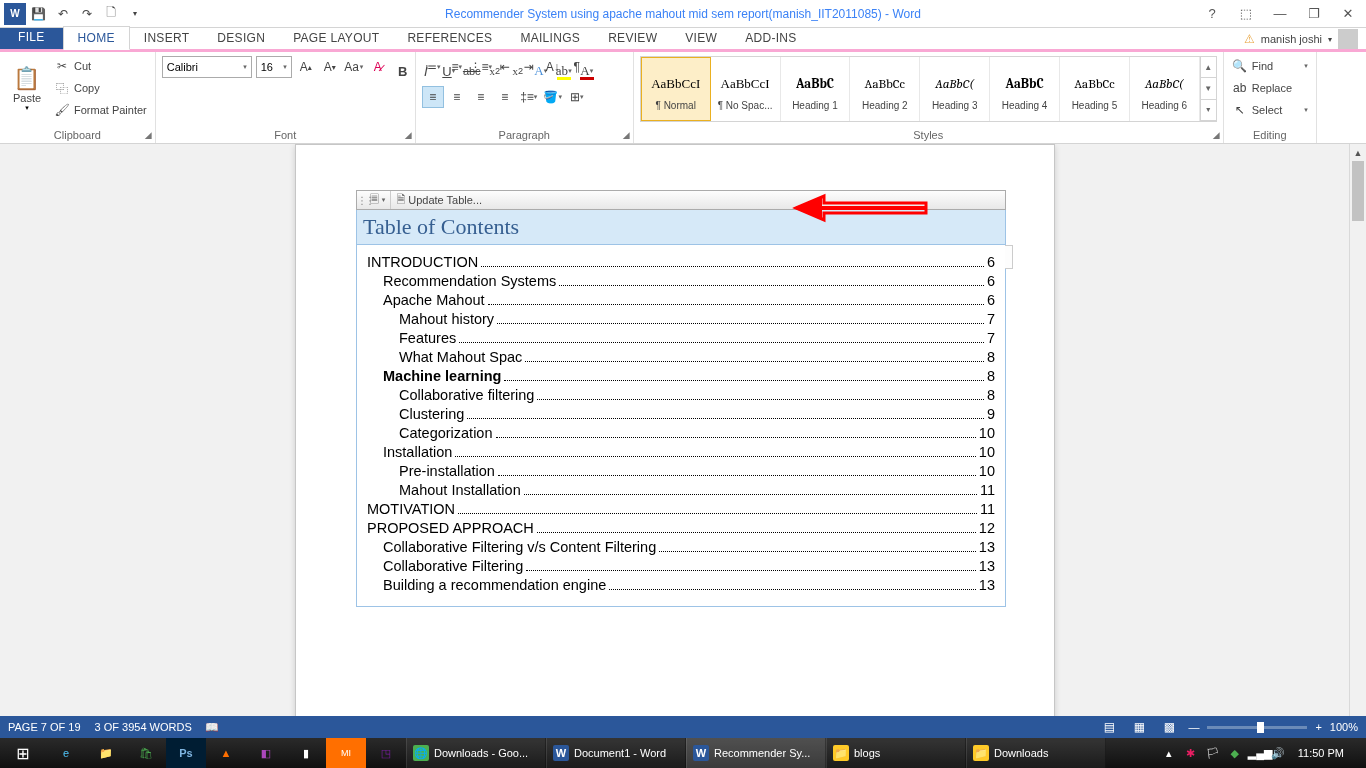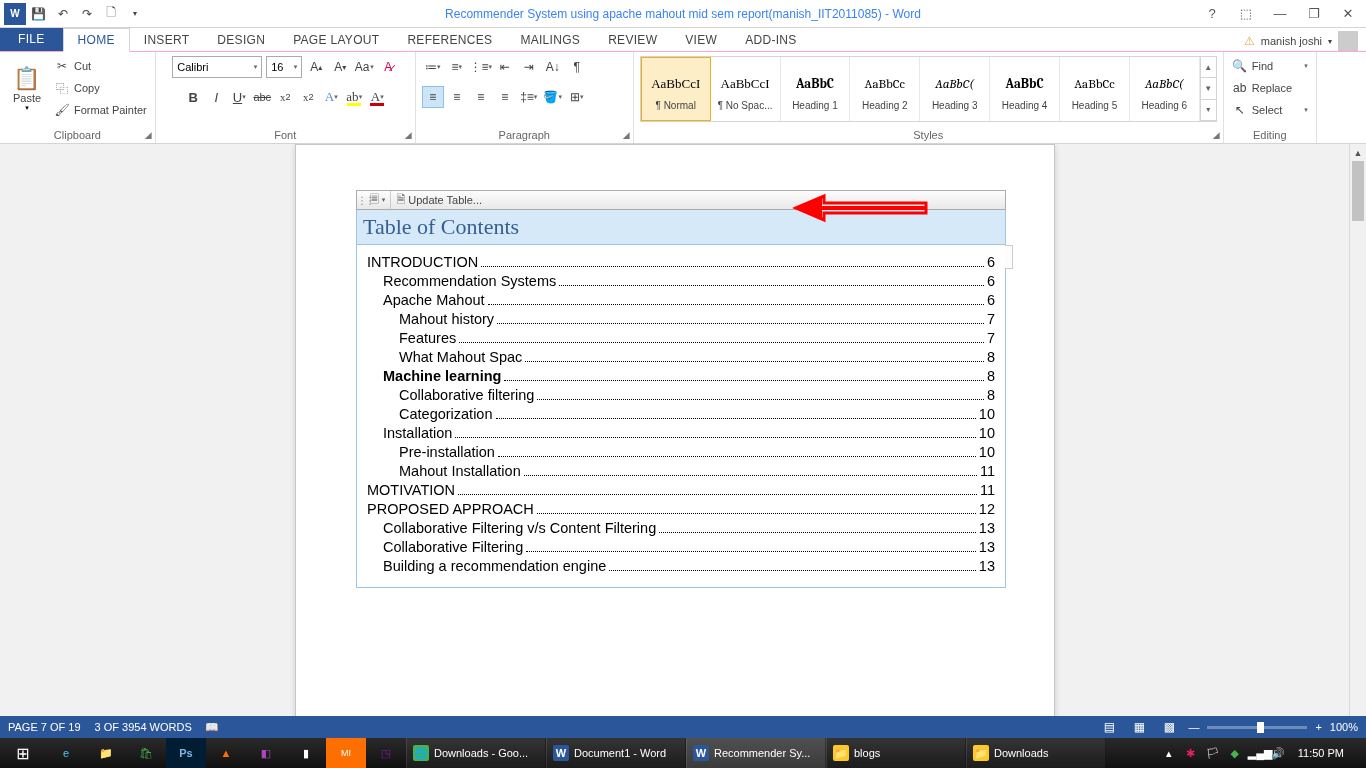--- a/index.html
+++ b/index.html
@@ -8,21 +8,21 @@
 
 .title-bar { height: 28px; background: #fff; display: flex; align-items: center; border-bottom: 1px solid #d4d4d4; position: relative; }
 .qat { display: flex; align-items: center; gap: 2px; padding: 0 4px; }
 .qat-btn { width: 22px; height: 22px; display: flex; align-items: center; justify-content: center; color: #444; cursor: pointer; }
 .qat-btn.word-icon { background: #2b579a; color: #fff; font-weight: bold; font-size: 10px; }
 .title-text { position: absolute; left: 50%; transform: translateX(-50%); font-size: 12px; color: #3b82f6; }
 .win-controls { margin-left: auto; display: flex; align-items: center; gap: 6px; padding-right: 4px; }
 .win-btn { width: 28px; height: 20px; display: flex; align-items: center; justify-content: center; color: #555; cursor: pointer; font-size: 13px; }
 
 
-.ribbon-tabs { height: 24px; background: #fff; display: flex; align-items: flex-end; padding-left: 0; border-bottom: 1px solid #f9a8d4; }
+.ribbon-tabs { height: 24px; background: #fff; display: flex; align-items: flex-end; padding-left: 0; border-bottom: 3px solid #f9a8d4; }
 .tab { padding: 4px 14px; font-size: 12px; color: #444; cursor: pointer; text-transform: uppercase; letter-spacing: 0.3px; }
 .tab.file { background: #2b579a; color: #fff; padding: 5px 18px; }
 .tab.active { color: #2b579a; border: 1px solid #d4d4d4; border-bottom: 1px solid #fff; background: #fff; position: relative; top: 1px; }
 .user-area { margin-left: auto; display: flex; align-items: center; gap: 6px; padding-right: 8px; font-size: 11px; color: #444; }
 .warn-icon { color: #e8a33d; font-size: 12px; }
 .avatar { width: 20px; height: 20px; background: #ccc; }
 
 
 .ribbon { height: 92px; background: #fff; display: flex; border-bottom: 1px solid #d4d4d4; }
 .group { border-right: 1px solid #e1e1e1; padding: 4px 6px 2px; display: flex; flex-direction: column; position: relative; }
@@ -184,21 +184,21 @@
             <span class="icon">🖌</span>
             <span>Format Painter</span>
           </div>
       </div>
     </div>
     <div class="group-label">Clipboard</div>
     <div class="dialog-launcher">◢</div>
   </div>
 
   <div class="group" style="width:260px;">
-    <div class="group-body" style="flex-direction:column;align-items:center;">
+    <div class="group-body" style="flex-direction:row;">
       <div class="font-row">
         <div class="font-name">
             <span>Calibri</span>
             <span class="dropdown-caret">▾</span>
           </div>
         <div class="font-size">
             <span>16</span>
             <span class="dropdown-caret">▾</span>
           </div>
         <div class="mini-btn">A<sup style="font-size:8px;">▴</sup></div>
@@ -374,20 +374,25 @@
           </div>
           <div class="toc-entry h2 bold">
             <span class="txt">Machine learning</span>
             <span class="dots"></span>
             <span class="pg">8</span>
           </div>
           <div class="toc-entry h3">
             <span class="txt">Collaborative filtering</span>
             <span class="dots"></span>
             <span class="pg">8</span>
+          </div>
+          <div class="toc-entry h3">
+            <span class="txt">Clustering</span>
+            <span class="dots"></span>
+            <span class="pg">9</span>
           </div>
           <div class="toc-entry h3">
             <span class="txt">Categorization</span>
             <span class="dots"></span>
             <span class="pg">10</span>
           </div>
           <div class="toc-entry h2">
             <span class="txt">Installation</span>
             <span class="dots"></span>
             <span class="pg">10</span>

